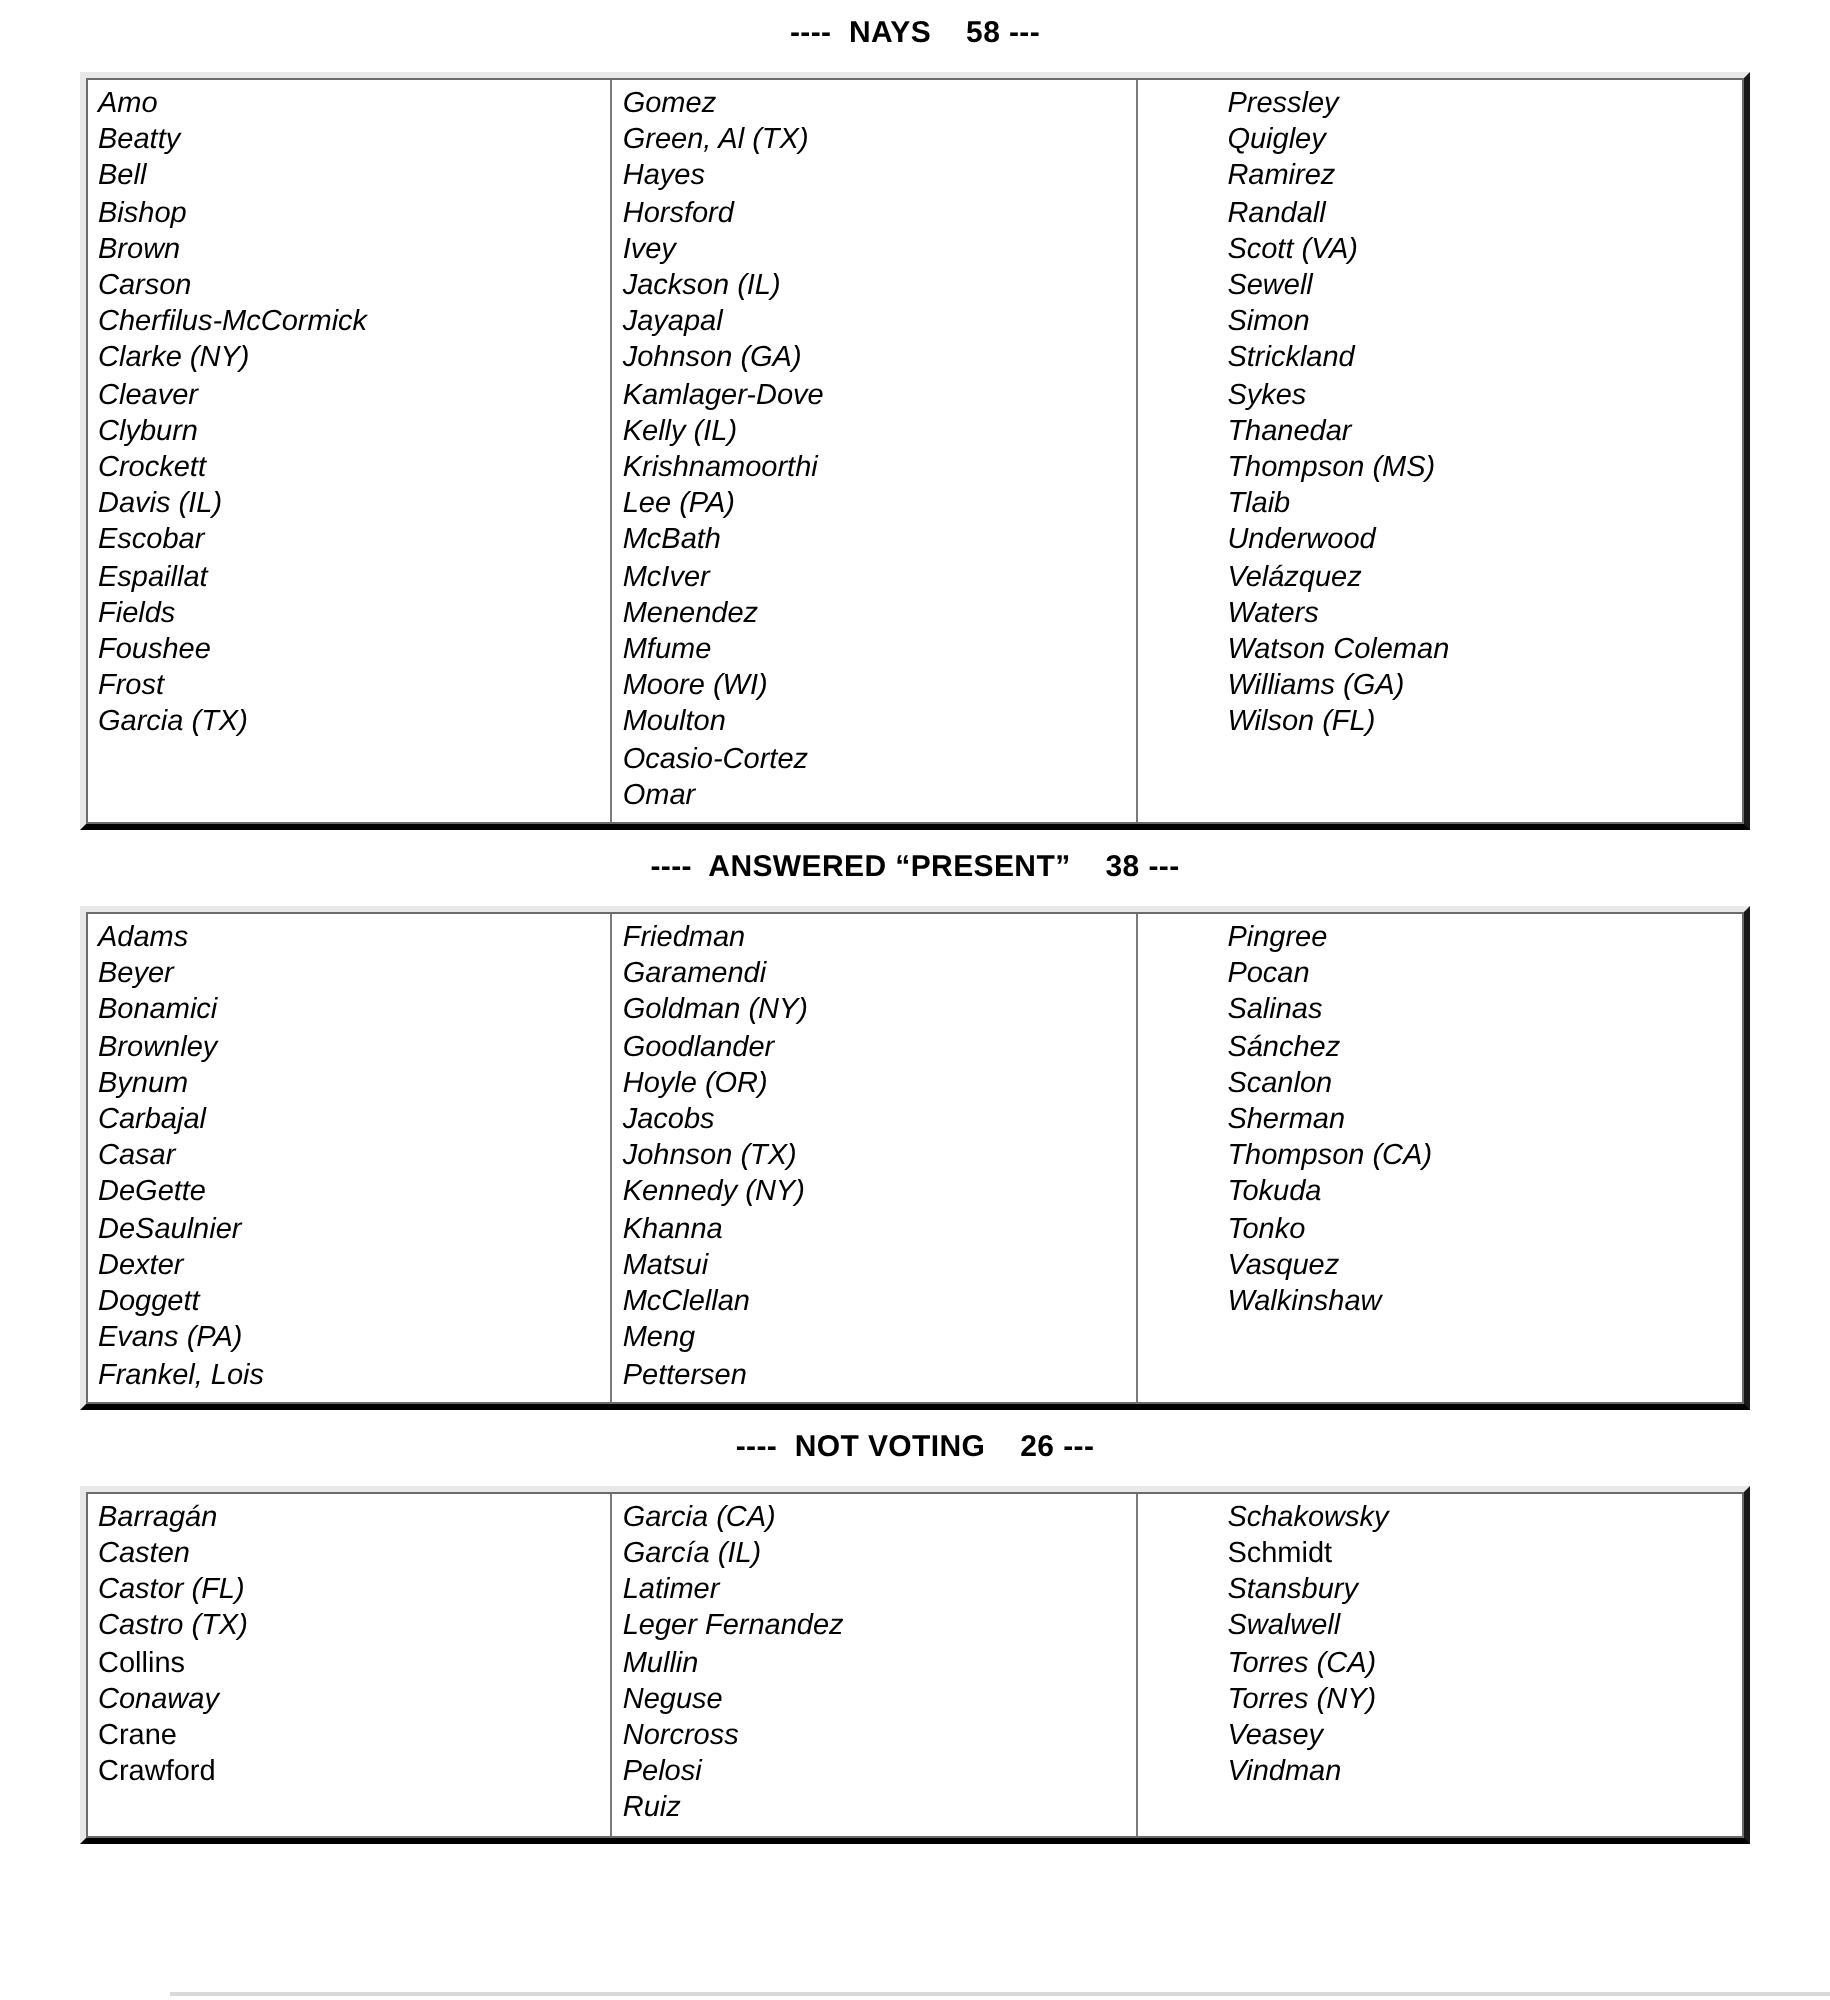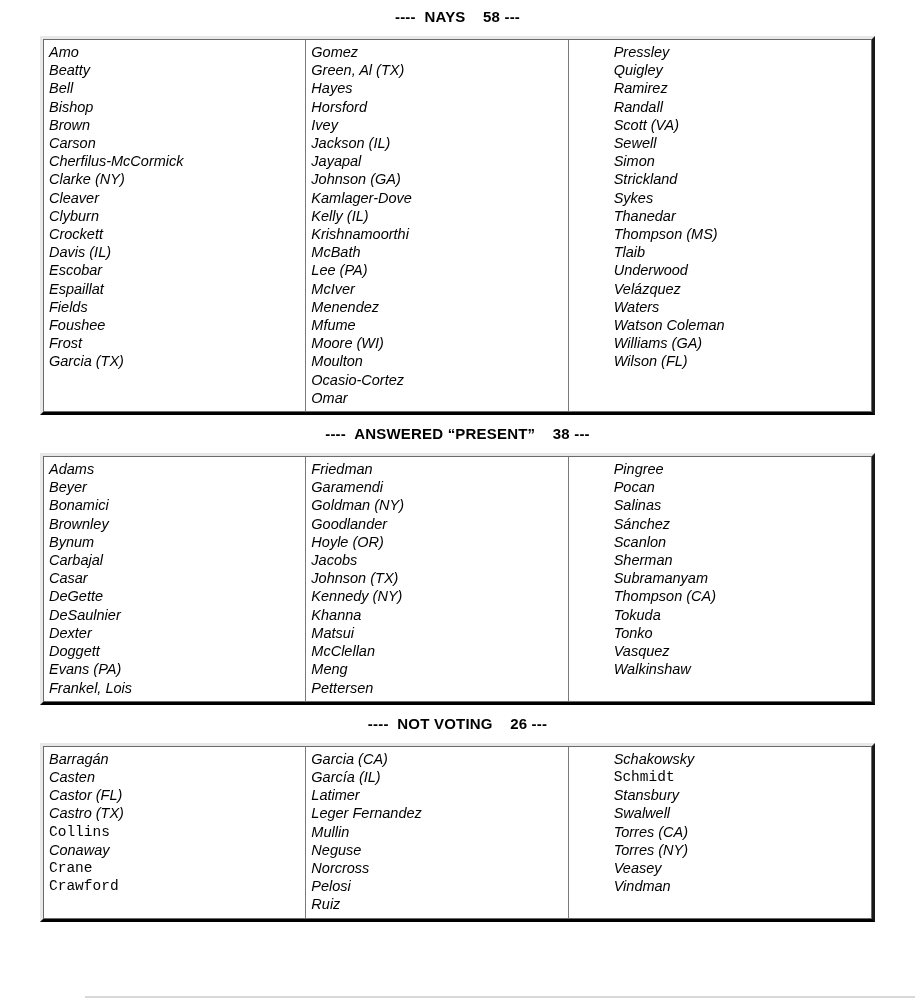--- a/index.html
+++ b/index.html
@@ -71,21 +71,20 @@
   .name {
     font-family: "Liberation Sans", sans-serif;
     font-size: 14.5px;
     line-height: 18.2px;
     font-style: italic;
     white-space: nowrap;
     color: #000;
   }
   .name.upright {
     font-style: normal;
-    font-family: Liberation Mono, monospace;
   }
   .gap-hdr-top { height: 10px; }
   .gap-hdr-bottom { height: 11px; }
 
   .spacer-top { height: 8px; }
 
   .bottom-rule {
     position: absolute;
     left: 85px;
     right: 0px;
@@ -131,22 +130,22 @@
               <div class="name">Green, Al (TX)</div>
               <div class="name">Hayes</div>
               <div class="name">Horsford</div>
               <div class="name">Ivey</div>
               <div class="name">Jackson (IL)</div>
               <div class="name">Jayapal</div>
               <div class="name">Johnson (GA)</div>
               <div class="name">Kamlager-Dove</div>
               <div class="name">Kelly (IL)</div>
               <div class="name">Krishnamoorthi</div>
+              <div class="name">Lee (PA)</div>
               <div class="name">McBath</div>
-              <div class="name">Lee (PA)</div>
               <div class="name">McIver</div>
               <div class="name">Menendez</div>
               <div class="name">Mfume</div>
               <div class="name">Moore (WI)</div>
               <div class="name">Moulton</div>
               <div class="name">Ocasio-Cortez</div>
               <div class="name">Omar</div>
             </div>
             <div class="col">
               <div class="name">Pressley</div>
@@ -207,21 +206,20 @@
               <div class="name">Meng</div>
               <div class="name">Pettersen</div>
             </div>
             <div class="col">
               <div class="name">Pingree</div>
               <div class="name">Pocan</div>
               <div class="name">Salinas</div>
               <div class="name">Sánchez</div>
               <div class="name">Scanlon</div>
               <div class="name">Sherman</div>
-              <div class="name">Subramanyam</div>
               <div class="name">Thompson (CA)</div>
               <div class="name">Tokuda</div>
               <div class="name">Tonko</div>
               <div class="name">Vasquez</div>
               <div class="name">Walkinshaw</div>
             </div>
           </div>
         </div>
       </div>
       <div class="section">

